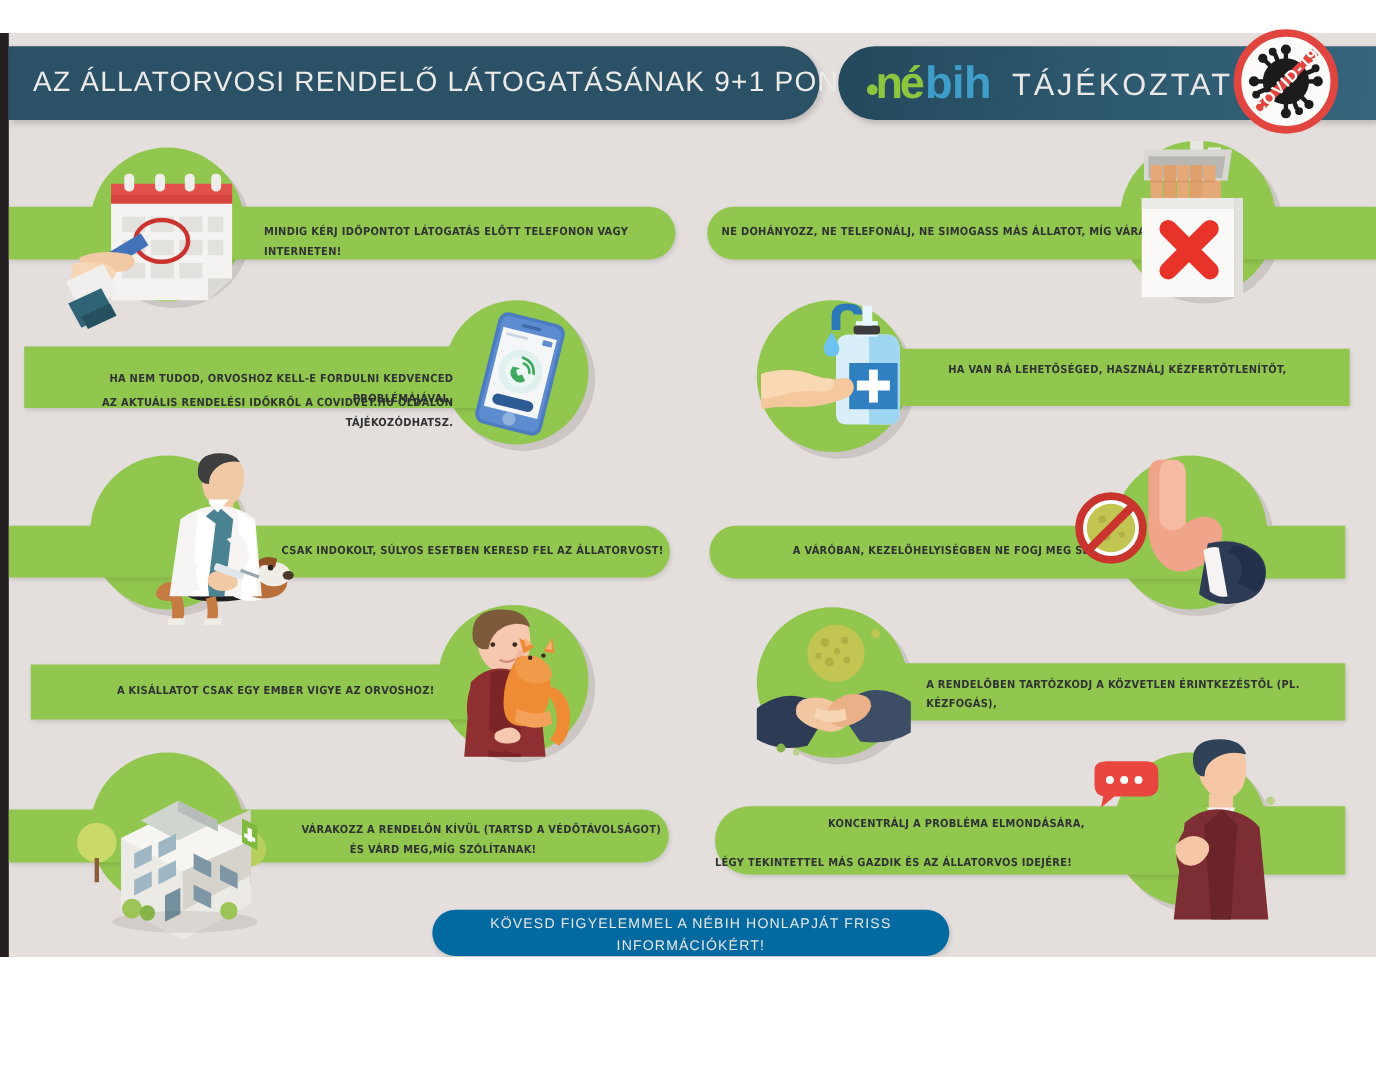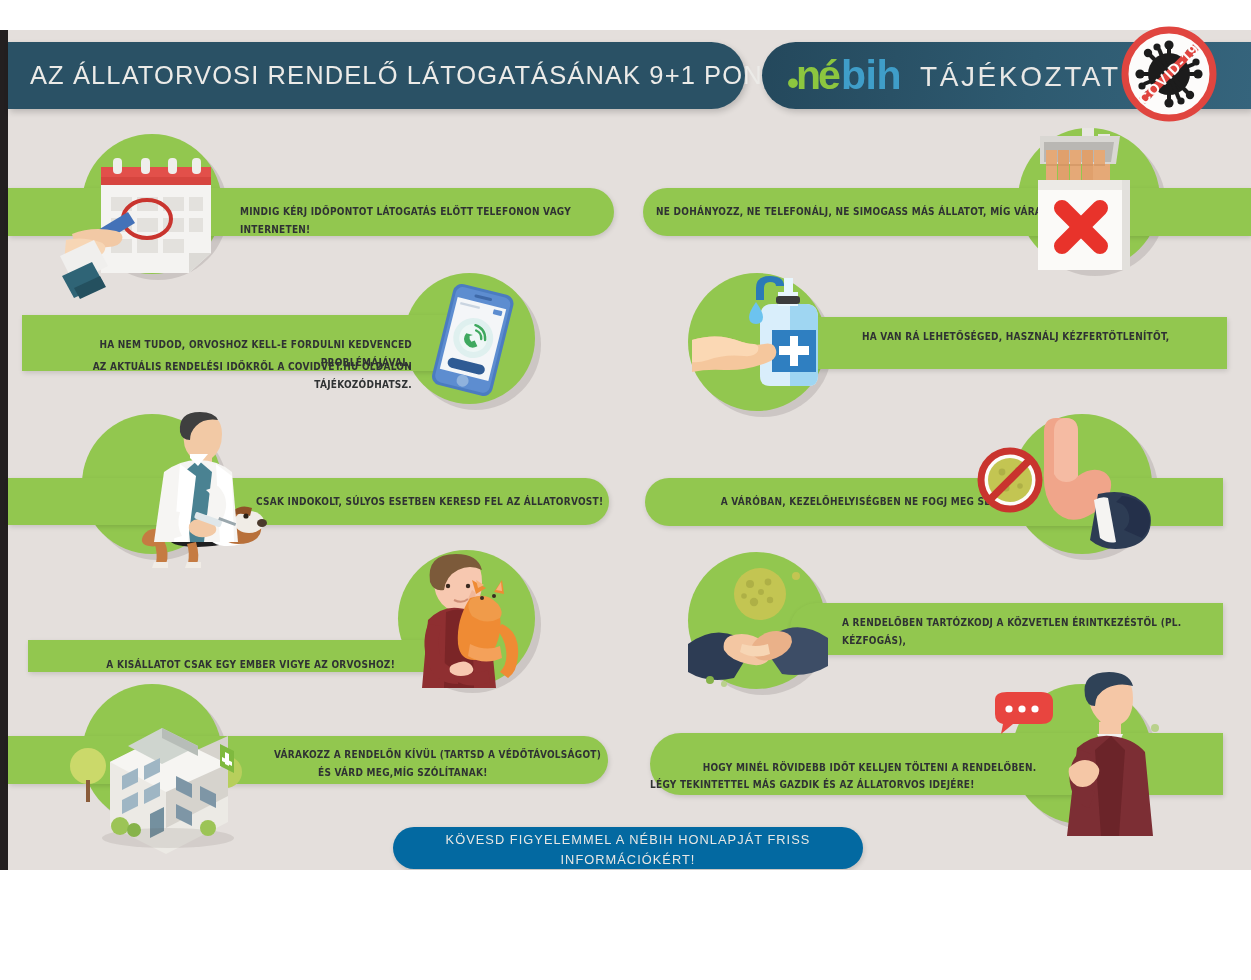--- a/index.html
+++ b/index.html
@@ -342,21 +342,21 @@
           <circle cx="34" cy="31" r="2.6"></circle>
         </g>
         <circle cx="32" cy="32" r="29" fill="none" stroke="#c9342e" stroke-width="7"></circle>
         <rect x="0" y="28" width="64" height="7.5" fill="#c9342e" transform="rotate(-45 32 32)"></rect>
       </g>
     </svg>
   </div>
 
   <div class="shadow" style="left:404px;top:556px;width:137px;height:137px;"></div>
   <div class="circ" style="left:398px;top:550px;width:137px;height:137px;"></div>
-  <div class="bub L" style="left:28px;top:640px;width:451px;height:32px;">
+  <div class="bub L" style="left:28px;top:604px;width:451px;height:50px;">
     <div class="tx" style="top:16px;text-align:right;padding-right:84px;">A KISÁLLATOT CSAK EGY EMBER VIGYE AZ ORVOSHOZ!</div>
   </div>
   <div style="position:absolute;left:398px;top:548px;width:140px;height:142px;">
     <svg width="140" height="142" viewBox="0 0 140 142">
 
       <path d="M36 34 q-2 -26 24 -26 q24 0 24 26 q0 22 -14 28 q-14 6 -26 -6 q-8 -9 -8 -22 z" fill="#f7c8b0"></path>
       <path d="M32 34 q-4 -28 26 -28 q22 0 26 16 q-12 -6 -24 0 q-12 6 -14 20 q-10 2 -14 -8 z" fill="#7c5a3a"></path>
       <circle cx="50" cy="38" r="2.2" fill="#3a2a20"></circle>
       <circle cx="70" cy="38" r="2.2" fill="#3a2a20"></circle>
       <path d="M74 42 q6 3 2 8 q-3 3 -6 1 z" fill="#f0b79a"></path>
@@ -464,21 +464,21 @@
 
       <circle cx="62" cy="146" r="9" fill="#9cc456"></circle>
       <circle cx="76" cy="150" r="7" fill="#86b34a"></circle>
       <circle cx="150" cy="148" r="8" fill="#9cc456"></circle>
     </svg>
   </div>
 
   <div class="shadow" style="left:1018px;top:690px;width:140px;height:140px;"></div>
   <div class="circ" style="left:1012px;top:684px;width:140px;height:140px;"></div>
   <div class="bub R" style="left:650px;top:733px;width:573px;height:62px;">
-    <div class="tx" style="top:25.6px;text-align:center;padding-right:134px;">HOGY MINÉL RÖVIDEBB IDŐT KELLJEN TÖLTENI A RENDELŐBEN.</div>
+    <div class="tx" style="top:8px;text-align:center;padding-right:134px;">KONCENTRÁLJ A PROBLÉMA ELMONDÁSÁRA,</div>
     <div class="tx" style="top:43.2px;text-align:left;padding-right:66px;">LÉGY TEKINTETTEL MÁS GAZDIK ÉS AZ ÁLLATORVOS IDEJÉRE!</div>
   </div>
   <div style="position:absolute;left:985px;top:668px;width:180px;height:170px;">
     <svg width="180" height="170" viewBox="0 0 180 170">
 
       <path d="M104 28 q-2 -22 22 -22 q22 0 22 24 q0 20 -12 26 q-14 6 -24 -6 q-8 -9 -8 -22 z" fill="#f5c7a6"></path>
       <path d="M100 28 q-4 -24 24 -24 q20 0 24 14 q-14 -4 -26 2 q-12 6 -12 18 q-8 0 -10 -10 z" fill="#2f4257"></path>
 
       <path d="M114 54 h22 v16 h-22 z" fill="#f5c7a6"></path>
       <path d="M112 66 h26 l-6 14 l-14 0 z" fill="#f2f1ef"></path>

